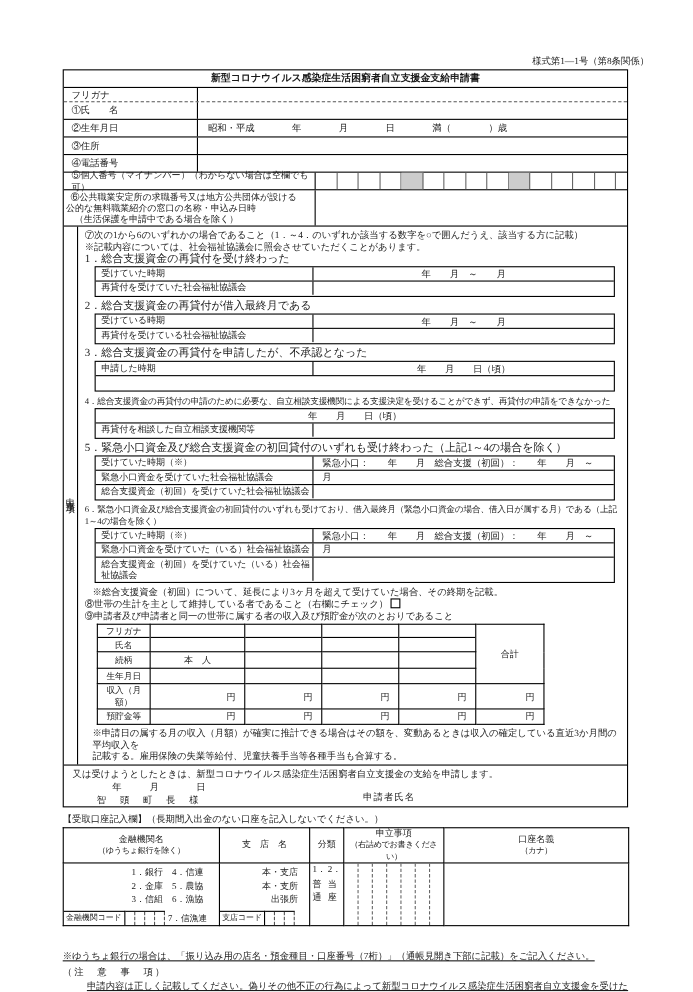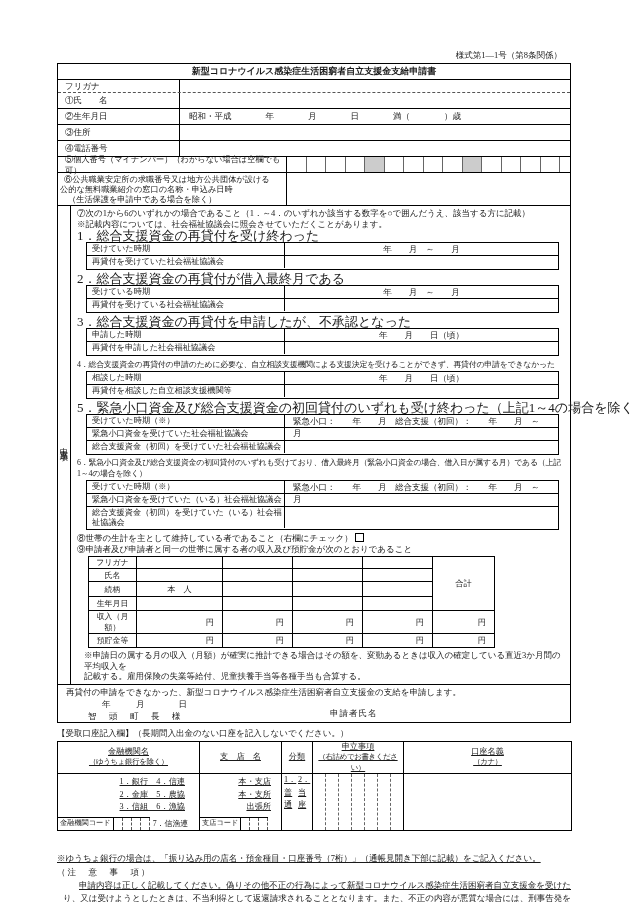--- a/index.html
+++ b/index.html
@@ -1,39 +1,39 @@
 <!DOCTYPE html>
 <html><head>
 <meta charset="utf-8">
 <style>
   html,body{margin:0;padding:0;background:#fff;}
   .page{position:relative;width:630px;height:902px;background:#fff;overflow:hidden;
         font-family:"Liberation Serif","DejaVu Serif",serif;color:#1a1a1a;font-size:8.5px;line-height:11px;}
-  .form-code{position:absolute;top:50px;right:68px;font-size:8.5px;}
+  .form-code{position:absolute;top:50px;right:40px;font-size:8.5px;}
   .content{position:absolute;left:57px;top:63px;width:514px;}
   .main{border:1.5px solid #000;}
   .title-row{height:15px;line-height:15px;text-align:center;font-weight:bold;font-size:9px;border-bottom:1px solid #000;}
   .b-row{display:flex;border-bottom:1px solid #000;box-sizing:border-box;}
   .b-lbl{width:122px;border-right:1px solid #000;padding-left:7px;display:flex;align-items:center;box-sizing:border-box;}
   .b-val{flex:1;display:flex;align-items:center;padding-left:9px;box-sizing:border-box;}
   .h13{height:13px}.h16{height:16px}.h33{height:33px}
   .dashed-b{border-bottom:1px dashed #555;}
   .wide .b-lbl{width:229px;font-size:8.2px;}
   .multiline{display:block;padding:2px 0 0 2px;line-height:10px;}
   .multiline .l1{padding-left:4px}.multiline .l2{padding-left:0}.multiline .l3{padding-left:8px}
   .mn-cells{display:flex;height:100%;}
   .mn-cell{width:19.5px;height:100%;border-right:1px solid #666;box-sizing:border-box;}
   .mn-cell.sep{background:#ccc;}
   
   .decl{display:flex;border-bottom:1px solid #000;}
   .decl-side{width:12px;border-right:1px solid #000;position:relative;}
   .decl-side span{position:absolute;top:50%;left:50%;transform:translate(-50%,-50%);writing-mode:vertical-rl;letter-spacing:2px;font-size:8.5px;white-space:nowrap;}
   .decl-body{flex:1;padding:2px 8px 2px 3px;min-width:0;}
   .d-line{line-height:11px;padding-left:3px;white-space:nowrap;}
-  .d-head{line-height:11px;padding-left:3px;white-space:nowrap;font-size:13px;}
+  .d-head{line-height:11px;padding-left:3px;white-space:nowrap;font-size:10px;}
   .d-head.small{font-size:7.9px;letter-spacing:-0.2px;}
   .d-head.wrap{white-space:normal;line-height:10.5px;}
   .sub-table{border:1px solid #000;margin:1px 3px 3px 12px;}
   .st-row{display:flex;height:13px;line-height:12px;border-bottom:1px solid #000;box-sizing:border-box;}
   .st-row:last-child{border-bottom:none;flex-direction:column;}
   .st-row.tall{height:22px;}
   .st-row.tall .st-lbl{line-height:10px;padding-top:1px;}
   .st-lbl{width:198px;border-right:1px solid #000;padding-left:5px;box-sizing:border-box;font-size:8.2px;}
   .st-val{flex:1;padding-left:8px;}
   .st-val.center{text-align:center;padding-left:0;}
@@ -45,21 +45,21 @@
   table.income tr.dash td{border-bottom:1px dashed #555;}
   .inc-note{margin-left:10px;line-height:10.5px;}
   
   .apply{position:relative;height:36px;padding-top:1px;box-sizing:content-box;}
   .apply .st{padding-left:8px;line-height:12px;}
   .apply .dt{padding-left:44px;line-height:12px;}
   .apply .ad{padding-left:30px;line-height:12px;letter-spacing:2px;}
   .apply .ap{position:absolute;left:272px;bottom:3px;letter-spacing:1px;}
   
   .bank-title{margin-top:5px;line-height:11px;}
-  table.bank{border-collapse:collapse;margin-top:2px;width:514px;table-layout:fixed;text-decoration:underline;}
+  table.bank{border-collapse:collapse;margin-top:2px;width:514px;table-layout:fixed;}
   table.bank th,table.bank td{border:1px solid #000;padding:0;font-weight:normal;vertical-align:top;box-sizing:border-box;}
   table.bank th{text-align:center;vertical-align:middle;height:24px;line-height:10.5px;font-size:8.2px;}
   .th-sub{font-size:7.4px;letter-spacing:-0.3px;display:block;}
   .bank-body td{height:56px;}
   .cell-rel{position:relative;height:56px;}
   .opts{text-align:right;padding:2px 14px 0 0;line-height:12.5px;font-size:8.2px;}
   .opts2{text-align:right;padding:2px 10px 0 0;line-height:12.5px;font-size:8.2px;}
   .code-row{position:absolute;bottom:0;left:0;display:flex;align-items:flex-end;margin-top:48px;}
   .code-lbl{border-top:1px solid #000;border-right:1px solid #000;padding:0 2px;height:12px;line-height:11px;font-size:7.2px;white-space:nowrap;}
   .code-boxes{display:flex;height:12px;border-top:1px solid #000;}
@@ -165,29 +165,27 @@
               </div>
           </div>
 
           <div class="d-head">3．総合支援資金の再貸付を申請したが、不承認となった</div>
           <div class="sub-table">
             <div class="st-row">
                 <div class="st-lbl">申請した時期</div>
                 <div class="st-val center">年　　月　　日（頃）</div>
               </div>
             <div class="st-row">
-                <div class="st-lbl">再貸付を申請した社会福祉協議会</div>
                 <div class="st-val"></div>
               </div>
           </div>
 
           <div class="d-head small">4．総合支援資金の再貸付の申請のために必要な、自立相談支援機関による支援決定を受けることができず、再貸付の申請をできなかった</div>
           <div class="sub-table">
             <div class="st-row">
-                <div class="st-lbl">相談した時期</div>
                 <div class="st-val center">年　　月　　日（頃）</div>
               </div>
             <div class="st-row">
                 <div class="st-lbl">再貸付を相談した自立相談支援機関等</div>
                 <div class="st-val"></div>
               </div>
           </div>
 
           <div class="d-head">5．緊急小口資金及び総合支援資金の初回貸付のいずれも受け終わった（上記1～4の場合を除く）</div>
           <div class="sub-table">
@@ -214,20 +212,21 @@
             <div class="st-row">
                 <div class="st-lbl">緊急小口資金を受けていた（いる）社会福祉協議会</div>
                 <div class="st-val"></div>
               </div>
             <div class="st-row tall">
                 <div class="st-lbl">総合支援資金（初回）を受けていた（いる）社会福祉協議会</div>
                 <div class="st-val"></div>
               </div>
           </div>
 
+          <div class="d-line" style="padding-left:10px;">※総合支援資金（初回）について、延長により3ヶ月を超えて受けていた場合、その終期を記載。</div>
           <div class="d-line"><span>⑧世帯の生計を主として維持している者であること（右欄にチェック）</span><span class="cbx"></span></div>
           <div class="d-line">⑨申請者及び申請者と同一の世帯に属する者の収入及び預貯金が次のとおりであること</div>
 
           <table class="income">
             <colgroup>
                 <col style="width:48px">
                 <col style="width:86px">
                 <col style="width:70px">
                 <col style="width:70px">
                 <col style="width:70px">
@@ -280,21 +279,21 @@
               <td class="yen">円</td>
             </tr>
           </tbody>
             </table>
           <div class="inc-note">※申請日の属する月の収入（月額）が確実に推計できる場合はその額を、変動あるときは収入の確定している直近3か月間の平均収入を</div>
           <div class="inc-note">記載する。雇用保険の失業等給付、児童扶養手当等各種手当も合算する。</div>
         </div>
       </div>
 
       <div class="apply">
-        <div class="st">再貸付の申請をできなかった、新型コロナウイルス感染症生活困窮者自立支援金の支給を申請します。</div>
+        <div class="st">又は受けようとしたときは、新型コロナウイルス感染症生活困窮者自立支援金の支給を申請します。</div>
         <div class="dt">年　　　月　　　　日</div>
         <div class="ad">智　頭　町　長　様</div>
         <div class="ap">申請者氏名</div>
       </div>
     </div>
 
     <div class="bank-title">【受取口座記入欄】（長期間入出金のない口座を記入しないでください。）</div>
 
     <table class="bank">
       <colgroup>

